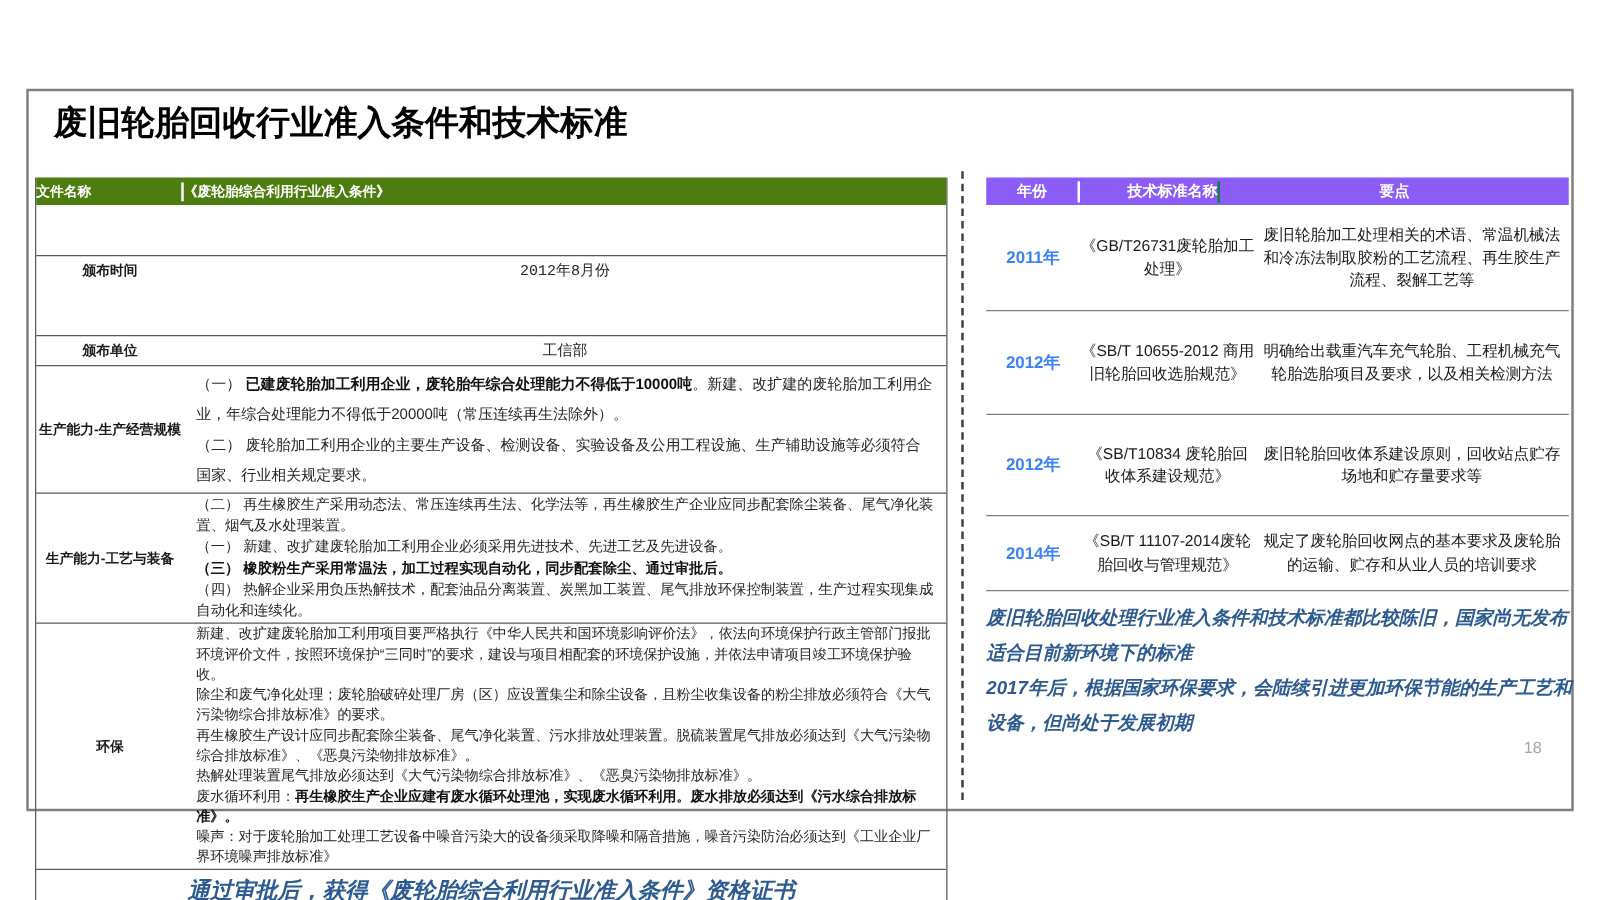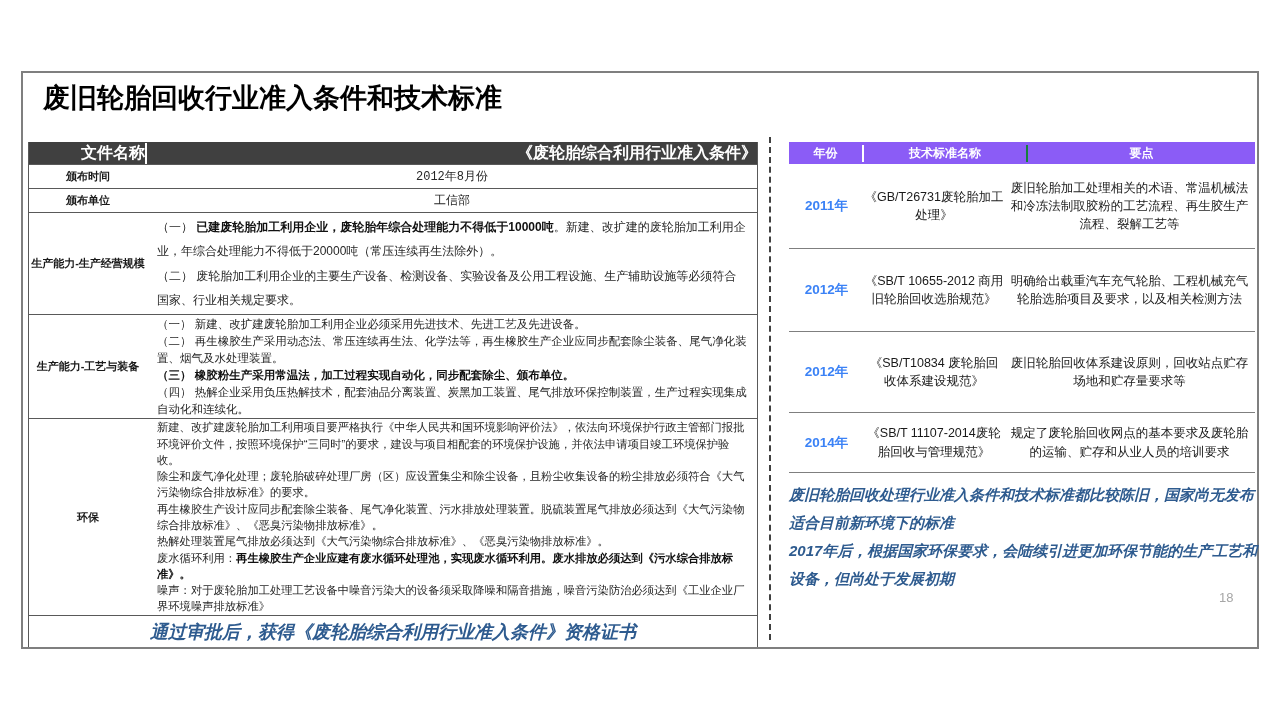--- a/index.html
+++ b/index.html
@@ -3,46 +3,46 @@
 <meta charset="utf-8">
 <style>
   html,body{margin:0;padding:0;background:#ffffff;}
   body{width:1280px;height:720px;position:relative;font-family:"Liberation Sans","DejaVu Sans",sans-serif;color:#262626;}
   .slide{position:absolute;left:21px;top:71px;width:1238px;height:578px;background:#fff;border:2px solid #7f7f7f;box-sizing:border-box;}
   .slide-inner{position:relative;width:100%;height:100%;}
   .title{position:absolute;left:20px;top:8px;font-size:27px;line-height:34px;font-weight:bold;color:#000;}
 
   
   .ltable{position:absolute;left:5px;top:69px;width:730px;border-left:1px solid #595959;border-right:1px solid #595959;box-sizing:border-box;}
-  .lheader{display:flex;background:#404040;color:#fff;font-weight:bold;font-size:16px;height:22px;align-items:center;text-align:right;}
+  .lheader{display:flex;background:#4d7c0f;color:#fff;font-weight:bold;font-size:11px;height:22px;align-items:center;text-align:left;}
   .lheader .hc1{width:118px;border-right:2px solid #fff;box-sizing:border-box;flex-shrink:0;}
   .lheader .hc2{flex:1;}
   .lrow{display:flex;border-top:1px solid #595959;box-sizing:border-box;}
   .lrow .label{width:118px;flex-shrink:0;display:flex;align-items:center;justify-content:center;text-align:center;font-weight:bold;font-size:11px;color:#1a1a1a;}
   .lrow .content{flex:1;padding:2px 10px;box-sizing:border-box;color:#262626;}
-  .lrow.r-simple{height:24px;}
+  .lrow.r-simple{height:24px;margin-top:40px;}
   .lrow.r-simple .content{display:flex;align-items:center;justify-content:center;font-size:12px;padding:0;font-family:Liberation Mono, monospace;}
   .lrow.r-scale{height:102px;}
   .lrow.r-scale .content{font-size:12px;line-height:24.5px;display:flex;flex-direction:column;justify-content:center;}
   .lrow.r-craft{height:104px;}
   .lrow.r-craft .content{font-size:11.5px;line-height:17px;display:flex;flex-direction:column;justify-content:center;}
   .lrow.r-env{height:197px;}
   .lrow.r-env .content{font-size:11.3px;line-height:16.3px;display:flex;flex-direction:column;justify-content:center;}
   .lrow.r-footer{height:32px;}
   .lfooter-note{flex:1;display:flex;align-items:center;justify-content:center;font-size:18px;font-weight:bold;font-style:italic;color:#2e5b8f;}
   .para b{color:#111;}
 
   
   .vdivider{position:absolute;left:746px;top:64px;height:503px;width:0;border-left:2px dashed #404040;}
 
   
   .rtable{position:absolute;left:766px;top:69px;width:466px;}
   .rheader{display:flex;background:#8b5cf6;color:#fff;font-weight:bold;font-size:12px;height:22px;align-items:center;text-align:center;}
   .rheader .rh1{width:75px;border-right:2px solid #fff;box-sizing:border-box;flex-shrink:0;}
-  .rheader .rh2{width:164px;border-right:2px solid #15803d;box-sizing:border-box;flex-shrink:0;}
+  .rheader .rh2{width:112px;border-right:2px solid #15803d;box-sizing:border-box;flex-shrink:0;text-align:right;}
   .rheader .rh3{flex:1;}
   .rrow{display:flex;align-items:center;border-bottom:1px solid #7f7f7f;box-sizing:border-box;}
   .rrow .year{width:75px;flex-shrink:0;text-align:center;font-weight:bold;font-size:13.5px;color:#3b82f6;}
   .rrow .std{width:140px;flex-shrink:0;text-align:center;font-size:12.5px;line-height:1.45;color:#1a1a1a;}
   .rrow .pts{flex:1;text-align:center;font-size:12.5px;line-height:1.45;color:#1a1a1a;padding:0 2px;}
   .rrow.h1{height:85px;}.rrow.h2{height:83px;}.rrow.h3{height:81px;}.rrow.h4{height:60px;}
 
   
   .rnotes{position:absolute;left:766px;top:408px;width:472px;color:#2e5b8f;font-weight:bold;font-style:italic;font-size:15px;line-height:28px;}
   .rnotes .npara{margin:0 0 0 0;}
@@ -78,23 +78,23 @@
         <div class="label">生产能力-生产经营规模</div>
         <div class="content">
             <div class="para">（一） <b>已建废轮胎加工利用企业，废轮胎年综合处理能力不得低于10000吨</b>。新建、改扩建的废轮胎加工利用企业，年综合处理能力不得低于20000吨（常压连续再生法除外）。</div>
             <div class="para">（二） 废轮胎加工利用企业的主要生产设备、检测设备、实验设备及公用工程设施、生产辅助设施等必须符合国家、行业相关规定要求。</div>
           </div>
       </div>
 
       <div class="lrow r-craft">
         <div class="label">生产能力-工艺与装备</div>
         <div class="content">
+            <div class="para">（二） 再生橡胶生产采用动态法、常压连续再生法、化学法等，再生橡胶生产企业应同步配套除尘装备、尾气净化装置、烟气及水处理装置。</div>
             <div class="para">（一） 新建、改扩建废轮胎加工利用企业必须采用先进技术、先进工艺及先进设备。</div>
-            <div class="para">（二） 再生橡胶生产采用动态法、常压连续再生法、化学法等，再生橡胶生产企业应同步配套除尘装备、尾气净化装置、烟气及水处理装置。</div>
-            <div class="para"><b>（三） 橡胶粉生产采用常温法，加工过程实现自动化，同步配套除尘、颁布单位。</b></div>
+            <div class="para"><b>（三） 橡胶粉生产采用常温法，加工过程实现自动化，同步配套除尘、通过审批后。</b></div>
             <div class="para">（四） 热解企业采用负压热解技术，配套油品分离装置、炭黑加工装置、尾气排放环保控制装置，生产过程实现集成自动化和连续化。</div>
           </div>
       </div>
 
       <div class="lrow r-env">
         <div class="label">环保</div>
         <div class="content">
             <div class="para">新建、改扩建废轮胎加工利用项目要严格执行《中华人民共和国环境影响评价法》，依法向环境保护行政主管部门报批环境评价文件，按照环境保护“三同时”的要求，建设与项目相配套的环境保护设施，并依法申请项目竣工环境保护验收。</div>
             <div class="para">除尘和废气净化处理；废轮胎破碎处理厂房（区）应设置集尘和除尘设备，且粉尘收集设备的粉尘排放必须符合《大气污染物综合排放标准》的要求。</div>
             <div class="para">再生橡胶生产设计应同步配套除尘装备、尾气净化装置、污水排放处理装置。脱硫装置尾气排放必须达到《大气污染物综合排放标准》、《恶臭污染物排放标准》。</div>

